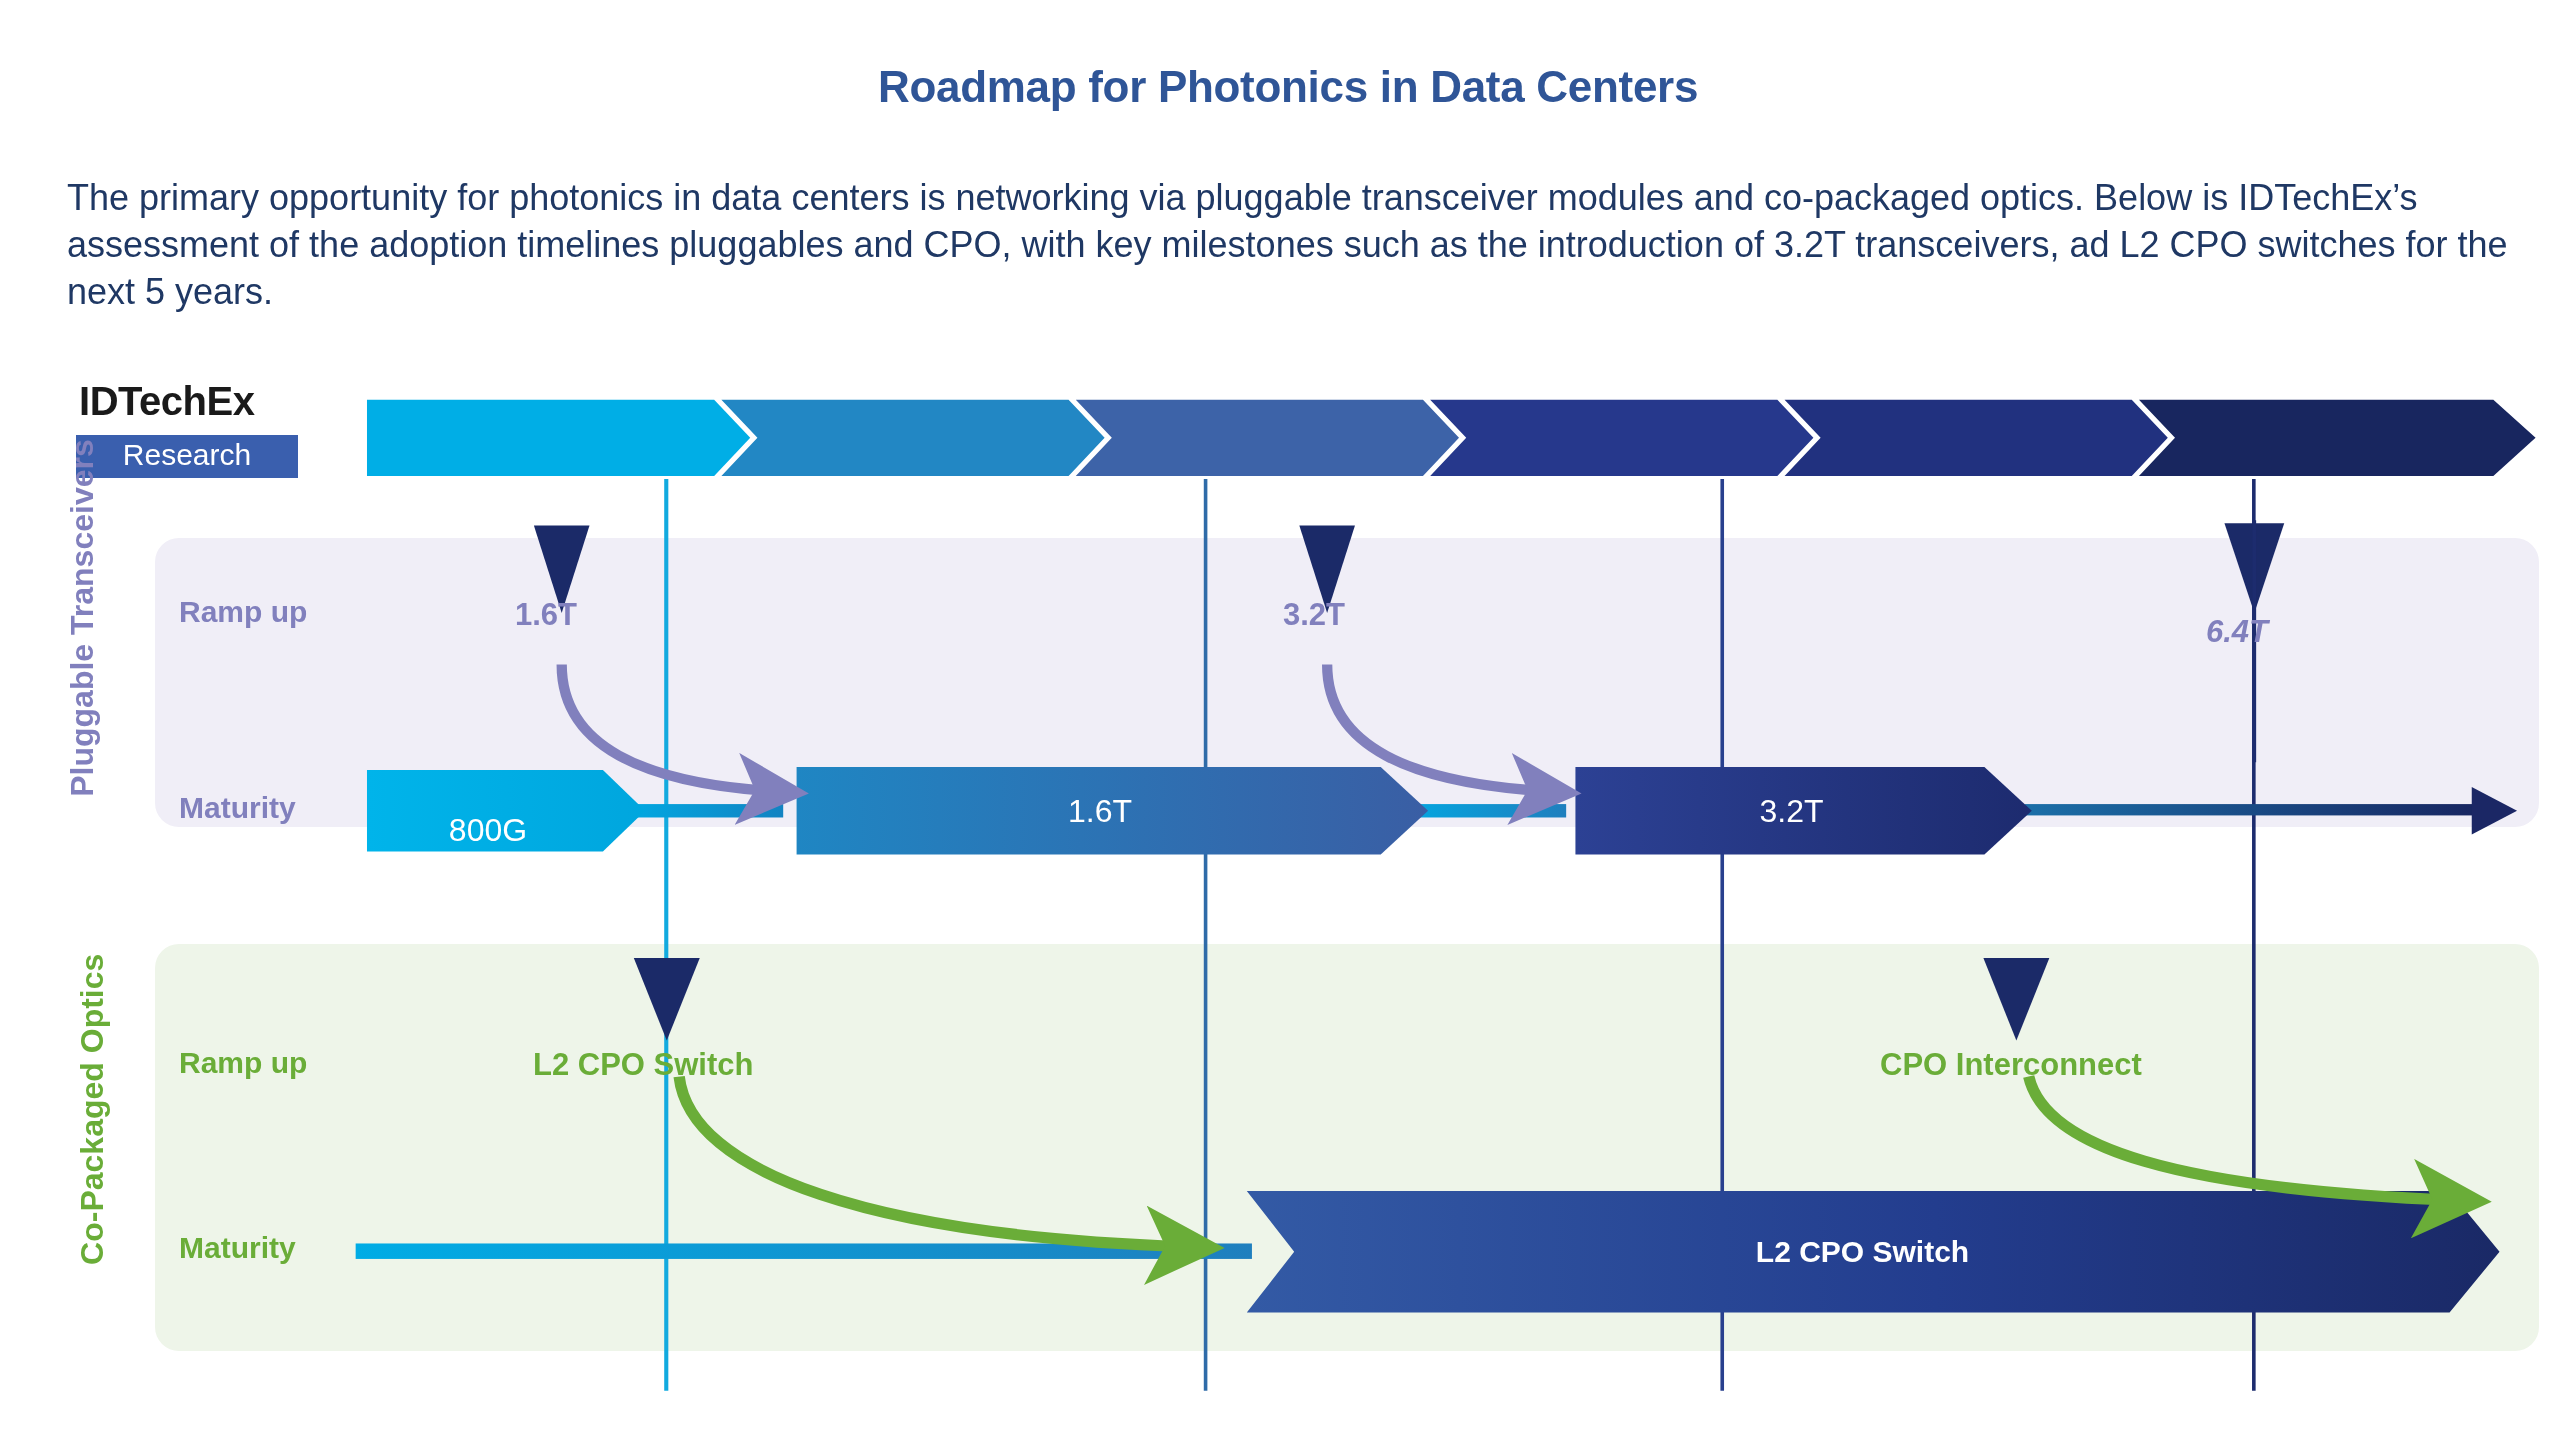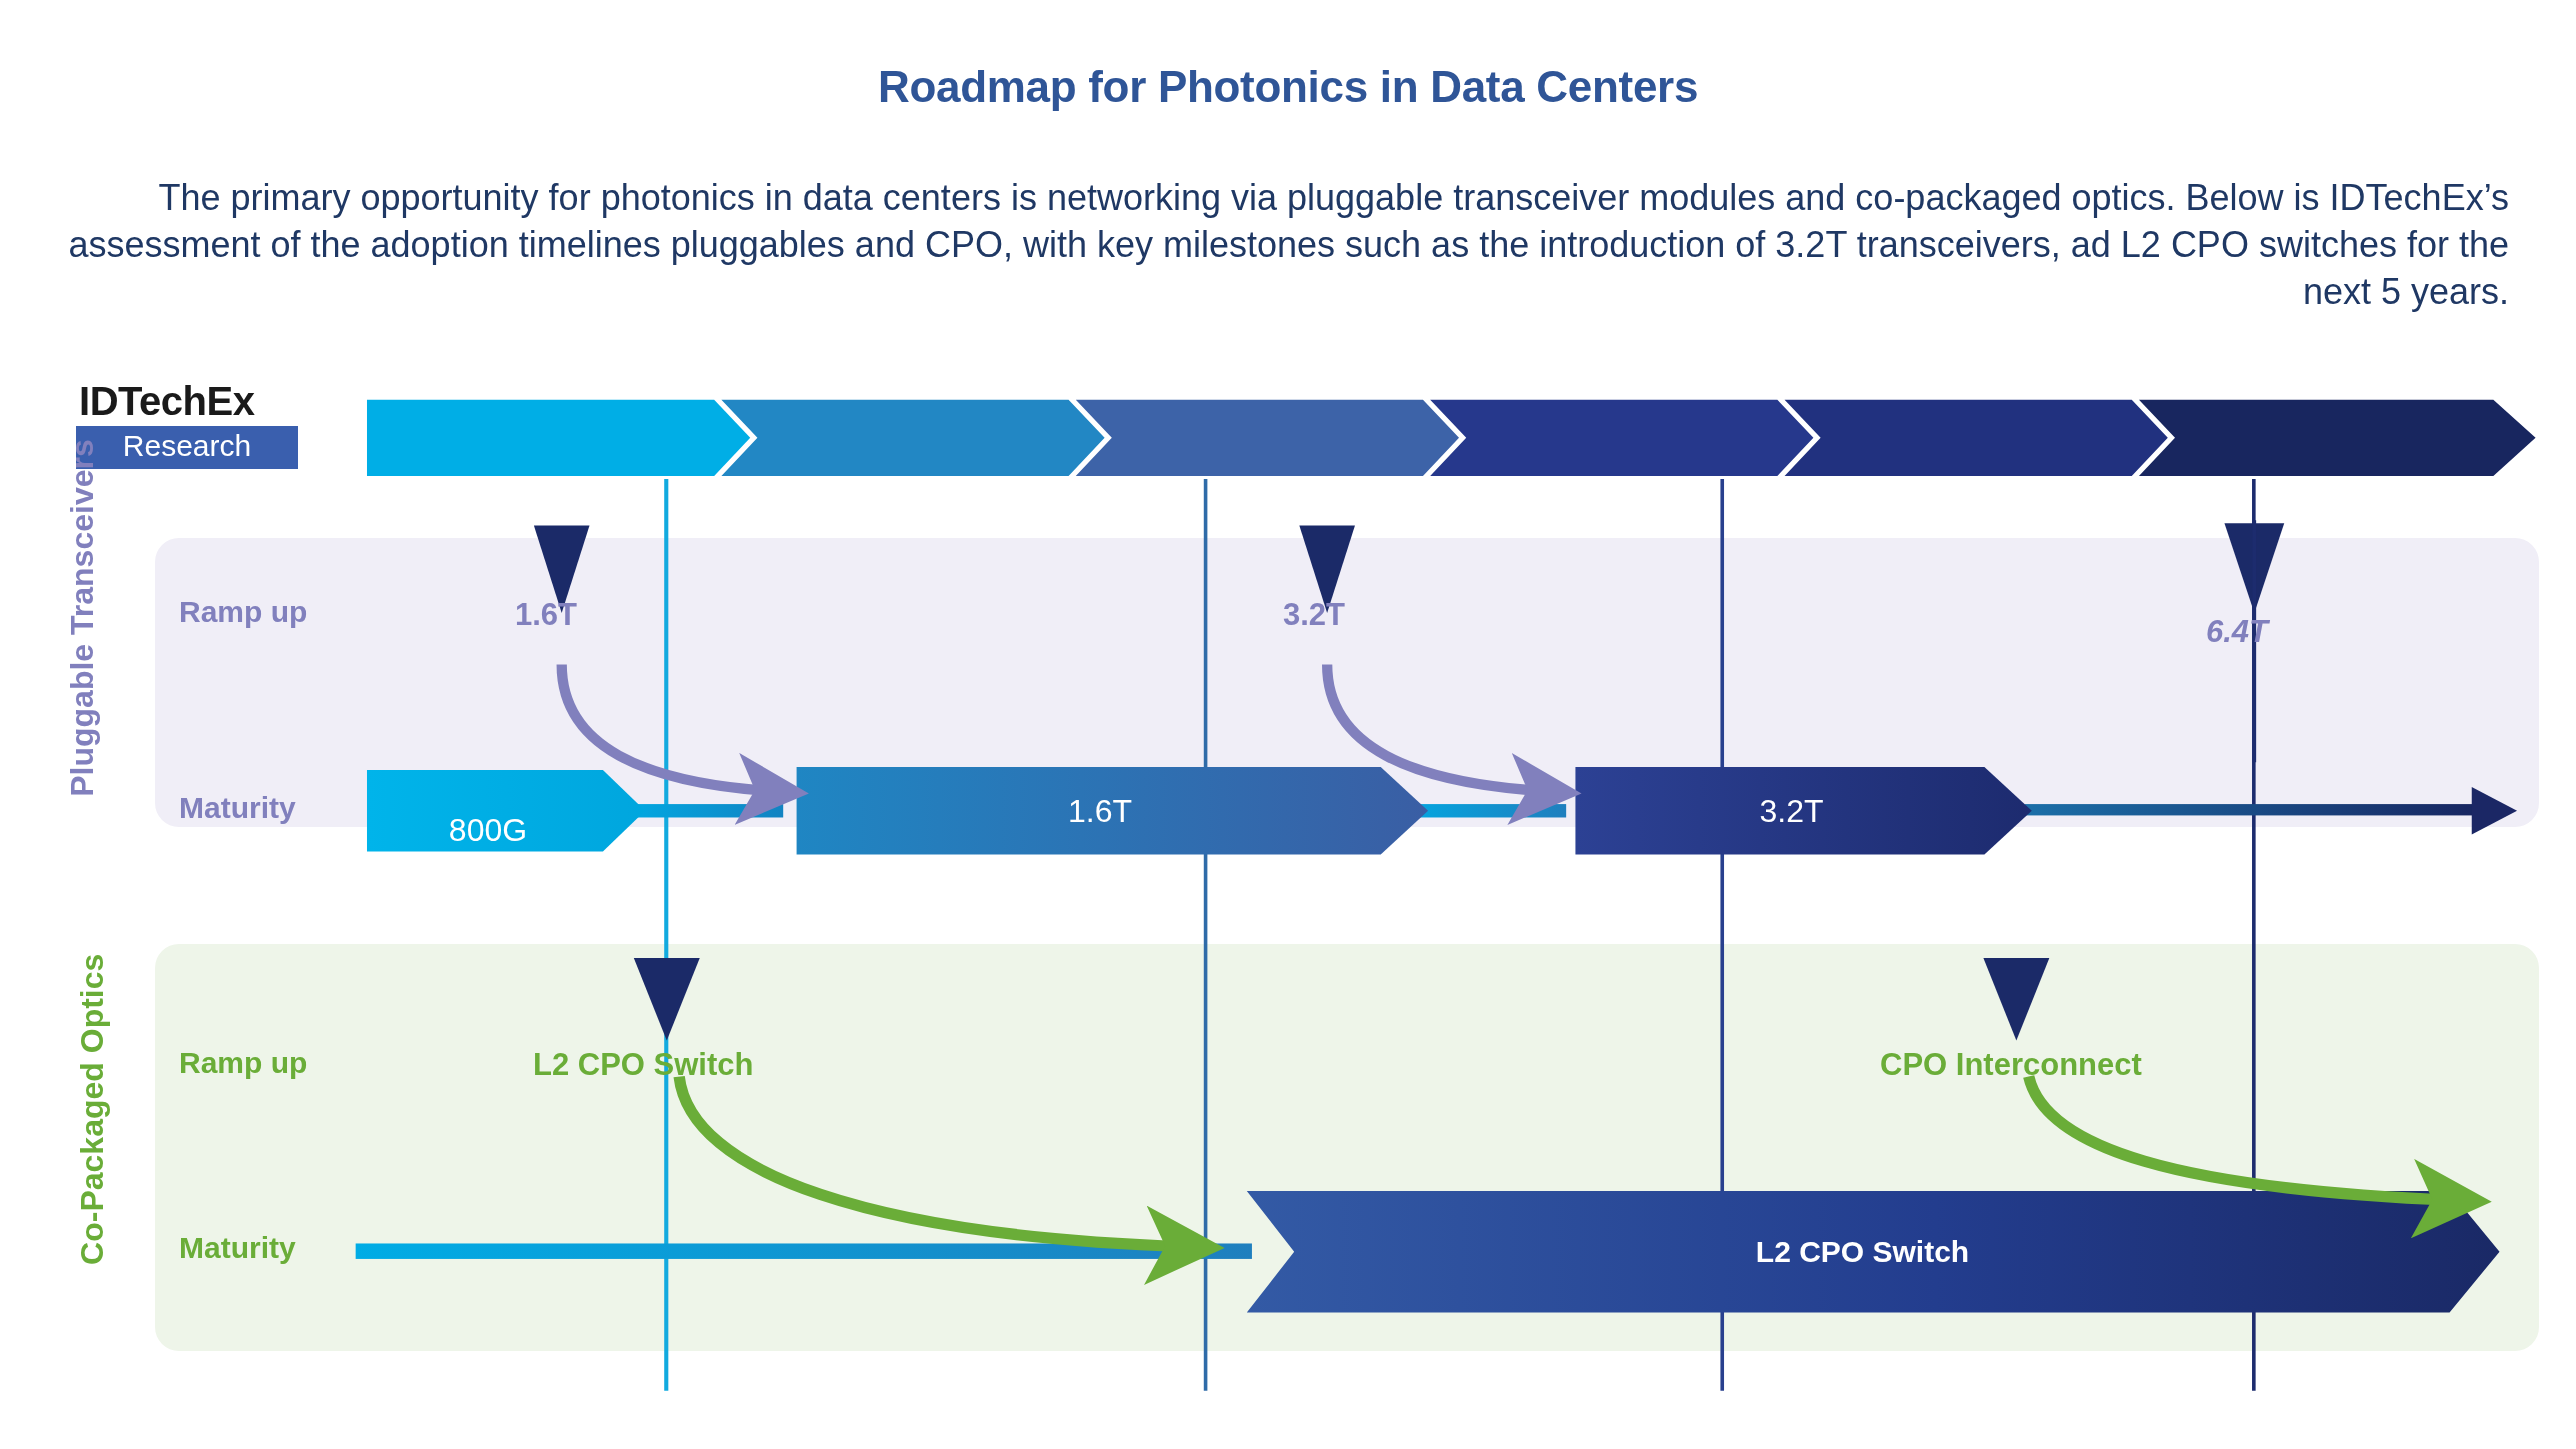--- a/index.html
+++ b/index.html
@@ -13,34 +13,34 @@
 
   
   #title {
     position: absolute; left: 0; top: 62px; width: 2576px;
     text-align: center;
     font-size: 44px; font-weight: bold; color: #2f5597;
     letter-spacing: -0.3px;
   }
   #subtitle {
     position: absolute; left: 67px; top: 175px; width: 2442px;
-    text-align: right;
+    text-align: left;
     font-size: 36px; line-height: 1.30; color: #1f3864;
   }
 
   
   #logo { position: absolute; left: 76px; top: 380px; width: 222px; }
   #logo-top {
     font-size: 40px; font-weight: bold; color: #1a1a1a;
     letter-spacing: -0.5px; line-height: 1.05; padding-left: 3.1px;
   }
   #logo-bottom {
     background: #3a5fae; color: #ffffff;
     font-size: 30px; line-height: 1.20; text-align: center;
-    padding: 2.1px 5.2px 5.2px 5.2px; margin-top: 4px;
+    padding: 2.1px 5.2px 5.2px 5.2px; margin-top: 13px;
   }
 
   
   #yearbar { position: absolute; left: 367px; top: 400px; width: 2169px; height: 76px; }
   .yr {
     position: absolute; top: 0; height: 76px;
     display: flex; align-items: center; justify-content: center;
     color: #ffffff; font-size: 39px; font-weight: 400;
     letter-spacing: 0.5px;
   }

